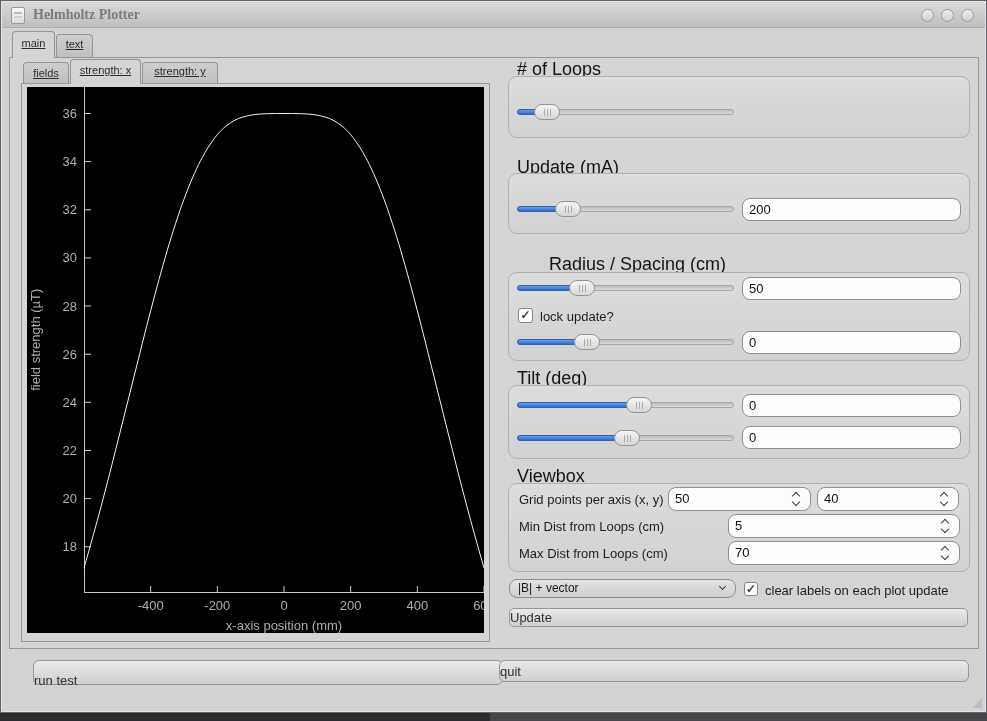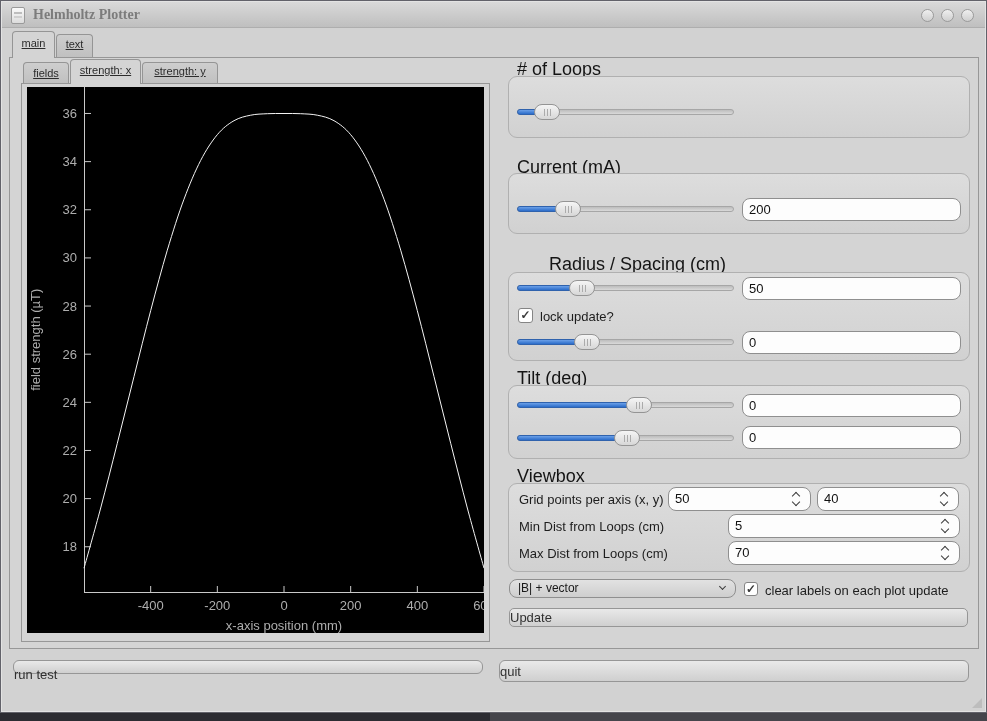--- a/index.html
+++ b/index.html
@@ -130,21 +130,21 @@
   </div>
 
   <div class="sec-label" style="left:516px; top:58px;"># of Loops</div>
   <div class="groupbox" style="left:507px; top:75px; height:62px;"></div>
   <div class="slider" style="left:516px; top:103px;">
     <div class="slider-groove"></div>
     <div class="slider-fill" style="width: 30.19px;"></div>
     <div class="slider-handle" style="left: 17.19px;"></div>
   </div>
 
-  <div class="sec-label" style="left:516px; top:156px;">Current (mA)</div>
+  <div class="sec-label" style="left:516px; top:156px;">Update (mA)</div>
   <div class="groupbox" style="left:507px; top:172px; height:61px;"></div>
   <div class="slider" style="left:516px; top:200px;">
     <div class="slider-groove"></div>
     <div class="slider-fill" style="width: 51.2px;"></div>
     <div class="slider-handle" style="left: 38.2px;"></div>
   </div>
   <input class="field" style="left: 741px; top: 197px;" value="200">
 
   <div class="sec-label" style="left:516px; top:253px;margin-left:32px;">Radius / Spacing (cm)</div>
   <div class="groupbox" style="left:507px; top:271px; height:89px;"></div>
@@ -214,19 +214,19 @@
 
   <div class="combo">
     <span>|B| + vector</span>
     <span class="chev down"></span>
   </div>
   <div class="checkbox" style="left:743px; top:581px; width:14px; height:14px; line-height:12px;">✓</div>
   <div class="ctl-label" style="left:764px; top:582px;">clear labels on each plot update</div>
 
   <div class="btn" style="left:508px; top:607px; width:459px; height:19px; padding-top:1px; border-radius:5px;">Update</div>
 
-  <div class="btn" style="left:12px; top:659px; width:470px; height:14px; padding-top:6px;">run test</div>
+  <div class="btn" style="left:32px; top:659px; width:470px; height:25px; padding-top:12px;">run test</div>
   <div class="btn" style="left:498px; top:659px; width:470px; height:22px; padding-top:3px;">quit</div>
 
   <div class="grip"></div>
 </div>
 
 <div class="desktop-strip"></div>
 
 </body></html>

